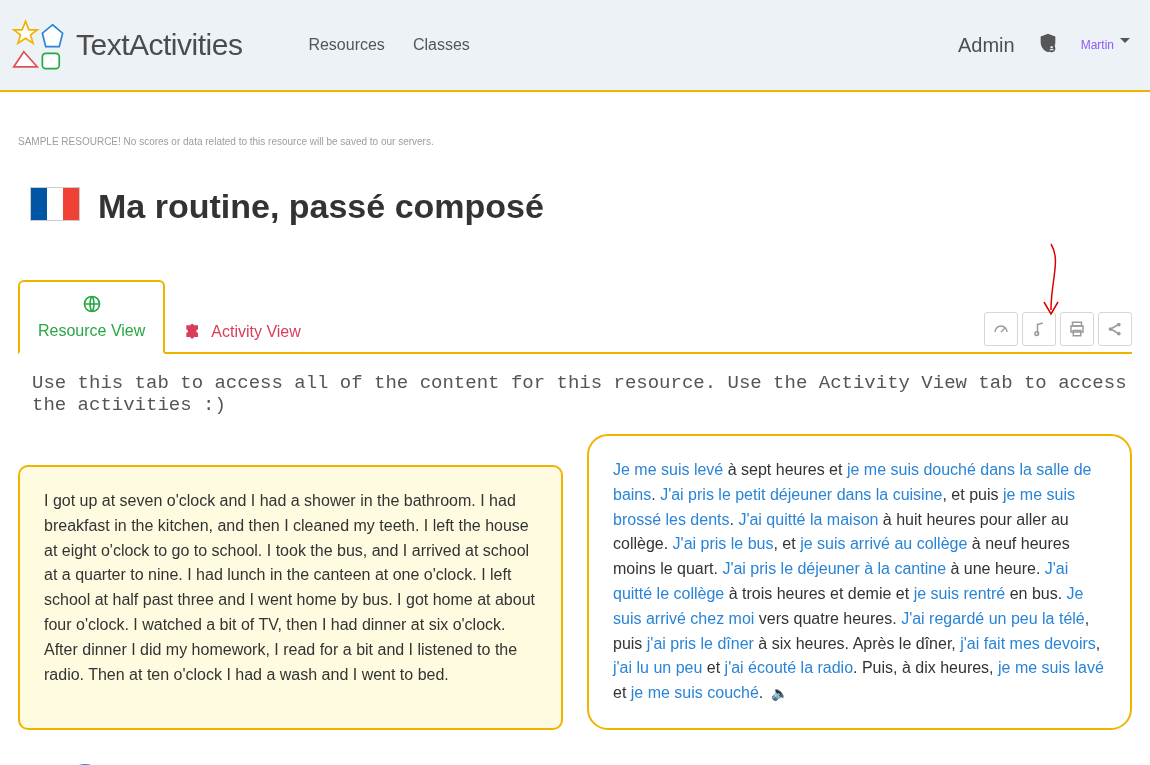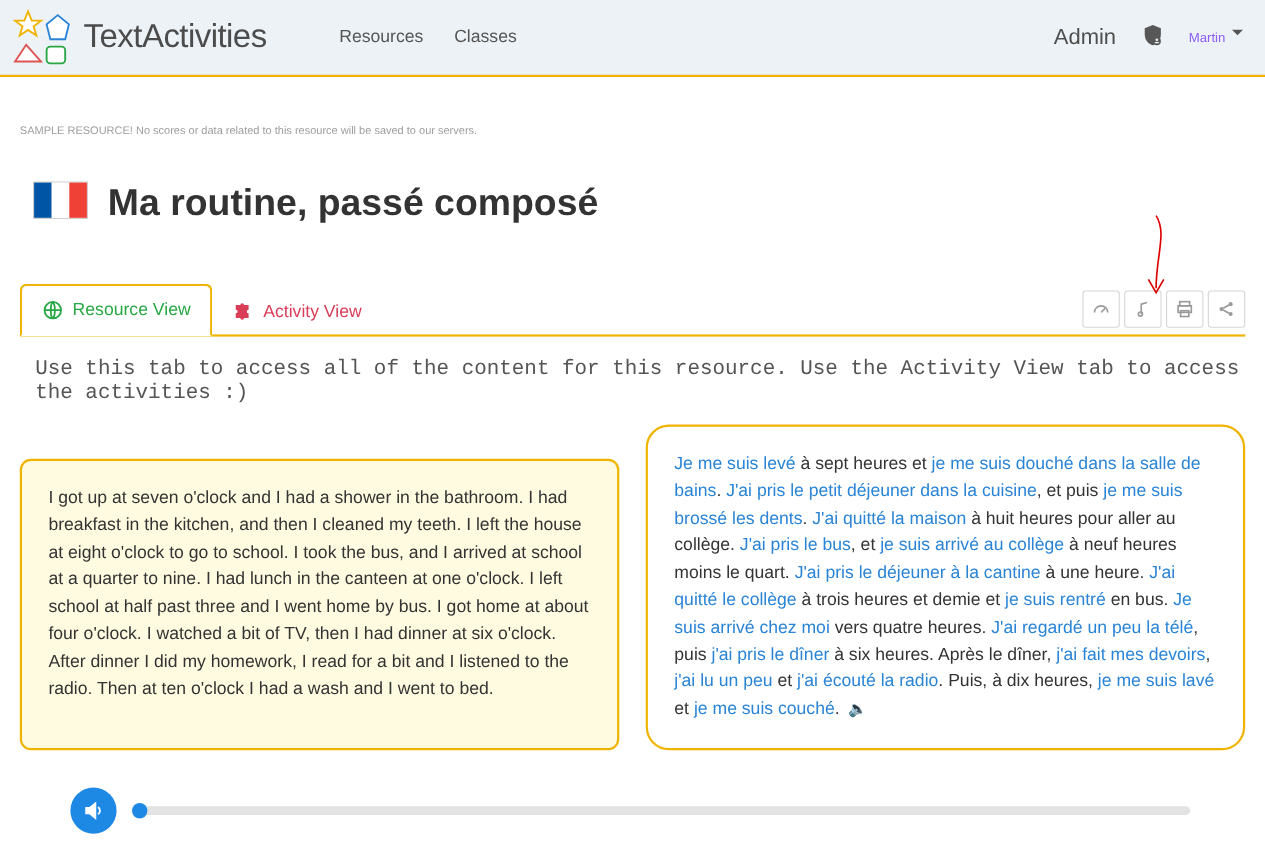--- a/index.html
+++ b/index.html
@@ -6,21 +6,21 @@
   body {
     font-family: "Segoe UI", Arial, sans-serif;
     background: #fff;
     color: #333;
     width: 1150px;
     height: 765px;
     overflow: hidden;
   }
   .topbar {
     background: #edf2f6;
-    height: 70px;
+    height: 92px;
     border-bottom: 2px solid #f0b400;
     display: flex;
     align-items: center;
     padding: 0 20px 0 12px;
   }
   .logo {
     display: flex;
     align-items: center;
     gap: 10px;
     margin-right: 40px;
@@ -60,20 +60,21 @@
     cursor:pointer;
     position: relative;
     margin-bottom:-2px;
   }
   .tab.active {
     border:2px solid #f0b400;
     border-bottom:2px solid #fff;
     border-radius:6px 6px 0 0;
     background:#fff;
     color:#28a745;
+    flex-direction:column;
   }
   .tab.activity { color:#d93d58; }
   .globe-icn { width:20px; height:20px; stroke:#28a745; fill:none; stroke-width:2; }
   .puzzle-icn { width:20px; height:20px; fill:#d93d58; }
 
   .toolbar {
     position:absolute; right:0; bottom:6px;
     display:flex; gap:4px;
   }
   .tool-btn {

